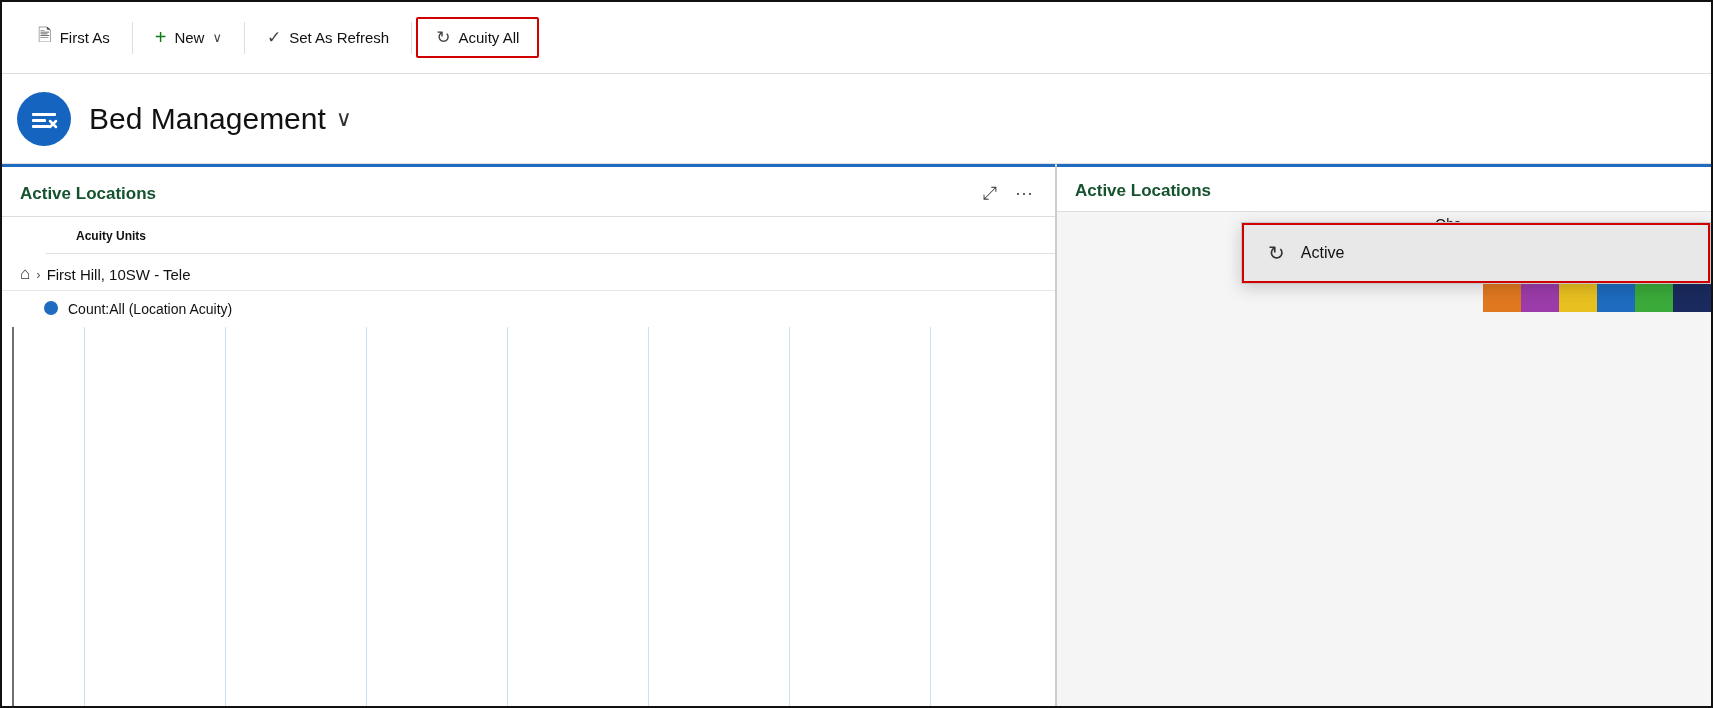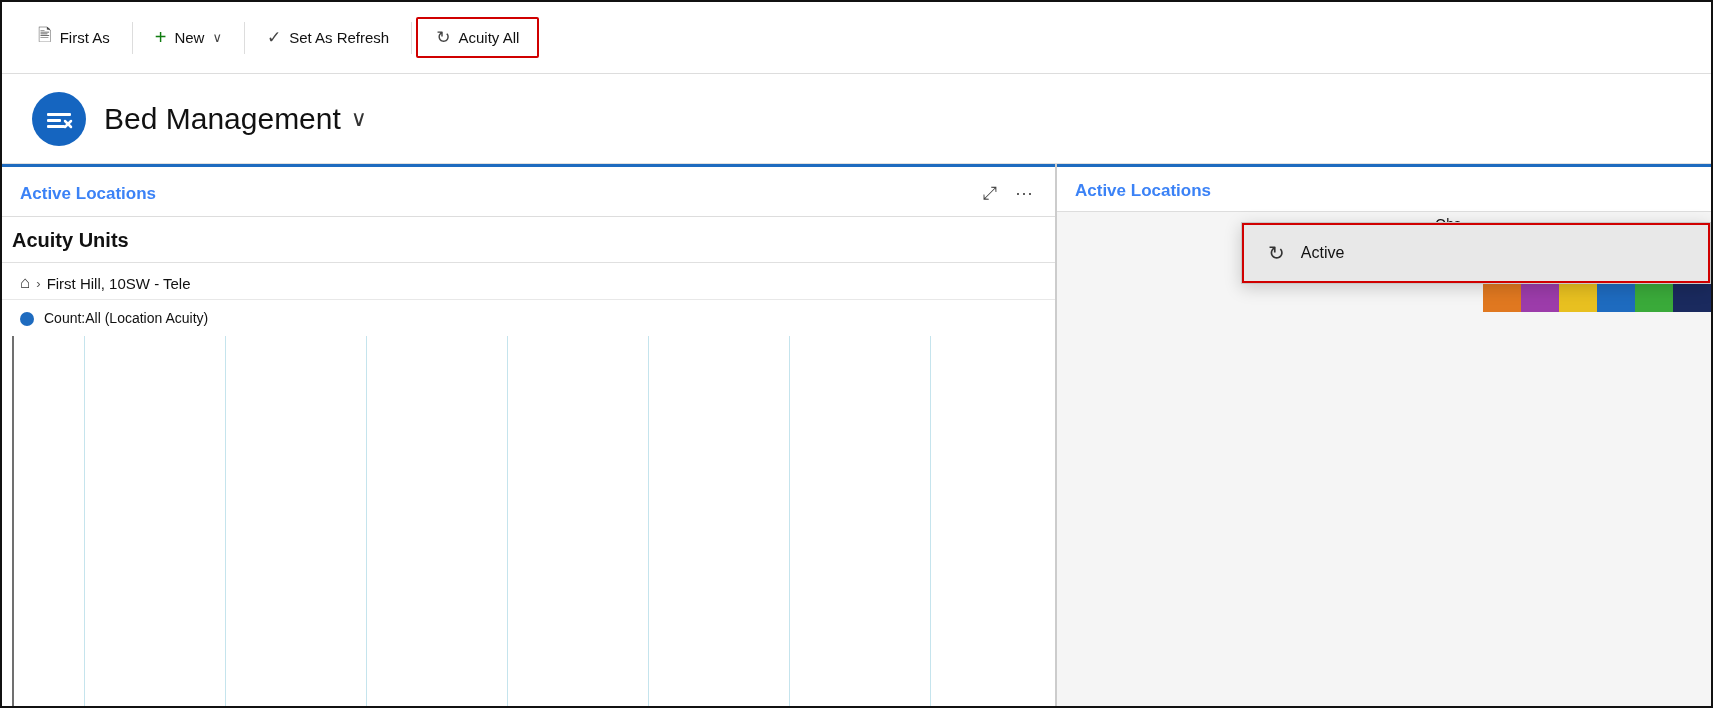--- a/index.html
+++ b/index.html
@@ -40,21 +40,21 @@
     .toolbar-btn.refresh-all {
       border: 2px solid #d00000;
       border-radius: 2px;
     }
 
     
     .titlebar {
       display: flex;
       align-items: center;
       height: 90px;
-      padding: 0 30px;
+      padding: 0 15px;
       background: #fff;
       border-bottom: 1px solid #e0e0e0;
     }
     .app-icon {
       width: 54px;
       height: 54px;
       border-radius: 50%;
       background: #1565c0;
       display: flex;
       align-items: center;
@@ -96,63 +96,65 @@
       display: flex;
       align-items: center;
       justify-content: space-between;
       padding: 14px 18px 10px 18px;
       border-bottom: 1px solid #ddd;
       border-top: 3px solid #1e6bbf;
     }
     .panel-title {
       font-size: 17px;
       font-weight: 700;
-      color: #3b82f6;
+      color: #14532d;
     }
     .panel-actions {
       display: flex;
       gap: 10px;
       align-items: center;
     }
     .panel-action-btn {
       background: none;
       border: none;
       cursor: pointer;
       font-size: 18px;
       color: #444;
       padding: 2px 4px;
     }
 
     .subheader {
-      padding: 12px 18px 10px 10px;
-      font-size: 20px;
+      padding: 12px 18px 10px 30px;
+      font-size: 12px;
       font-weight: 700;
       color: #111;
       border-bottom: 1px solid #e0e0e0;
+      margin-left: 44px;
     }
 
     .breadcrumb-row {
       display: flex;
       align-items: center;
       padding: 10px 18px 6px 18px;
       gap: 6px;
       font-size: 15px;
       color: #111;
       border-bottom: 1px solid #e8e8e8;
     }
     .breadcrumb-row .home-icon { font-size: 17px; color: #333; }
     .breadcrumb-row .arrow { color: #555; font-size: 13px; }
 
     .legend-row {
       display: flex;
-      align-items: flex-end;
+      align-items: flex-start;
       gap: 10px;
       padding: 10px 18px;
       font-size: 14px;
       color: #111;
+      margin-left: 24px;
     }
     .legend-dot {
       width: 14px;
       height: 14px;
       border-radius: 50%;
       background: #1e6bbf;
       flex-shrink: 0;
     }
 
     .chart-area {

